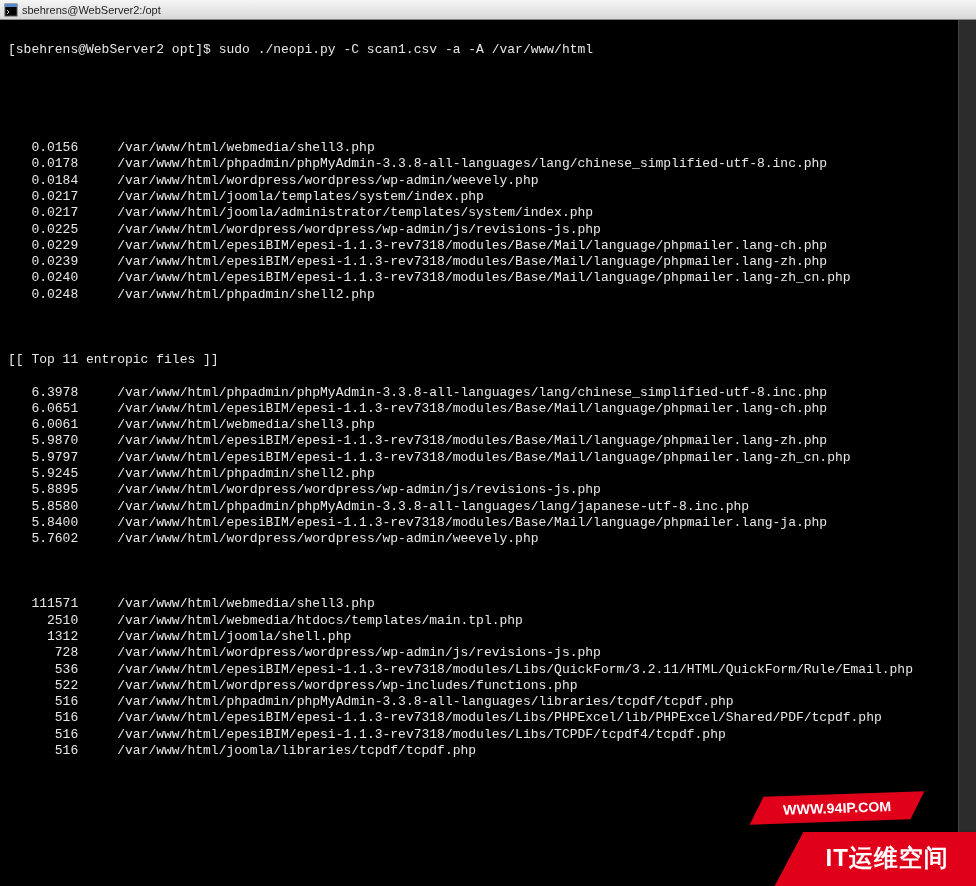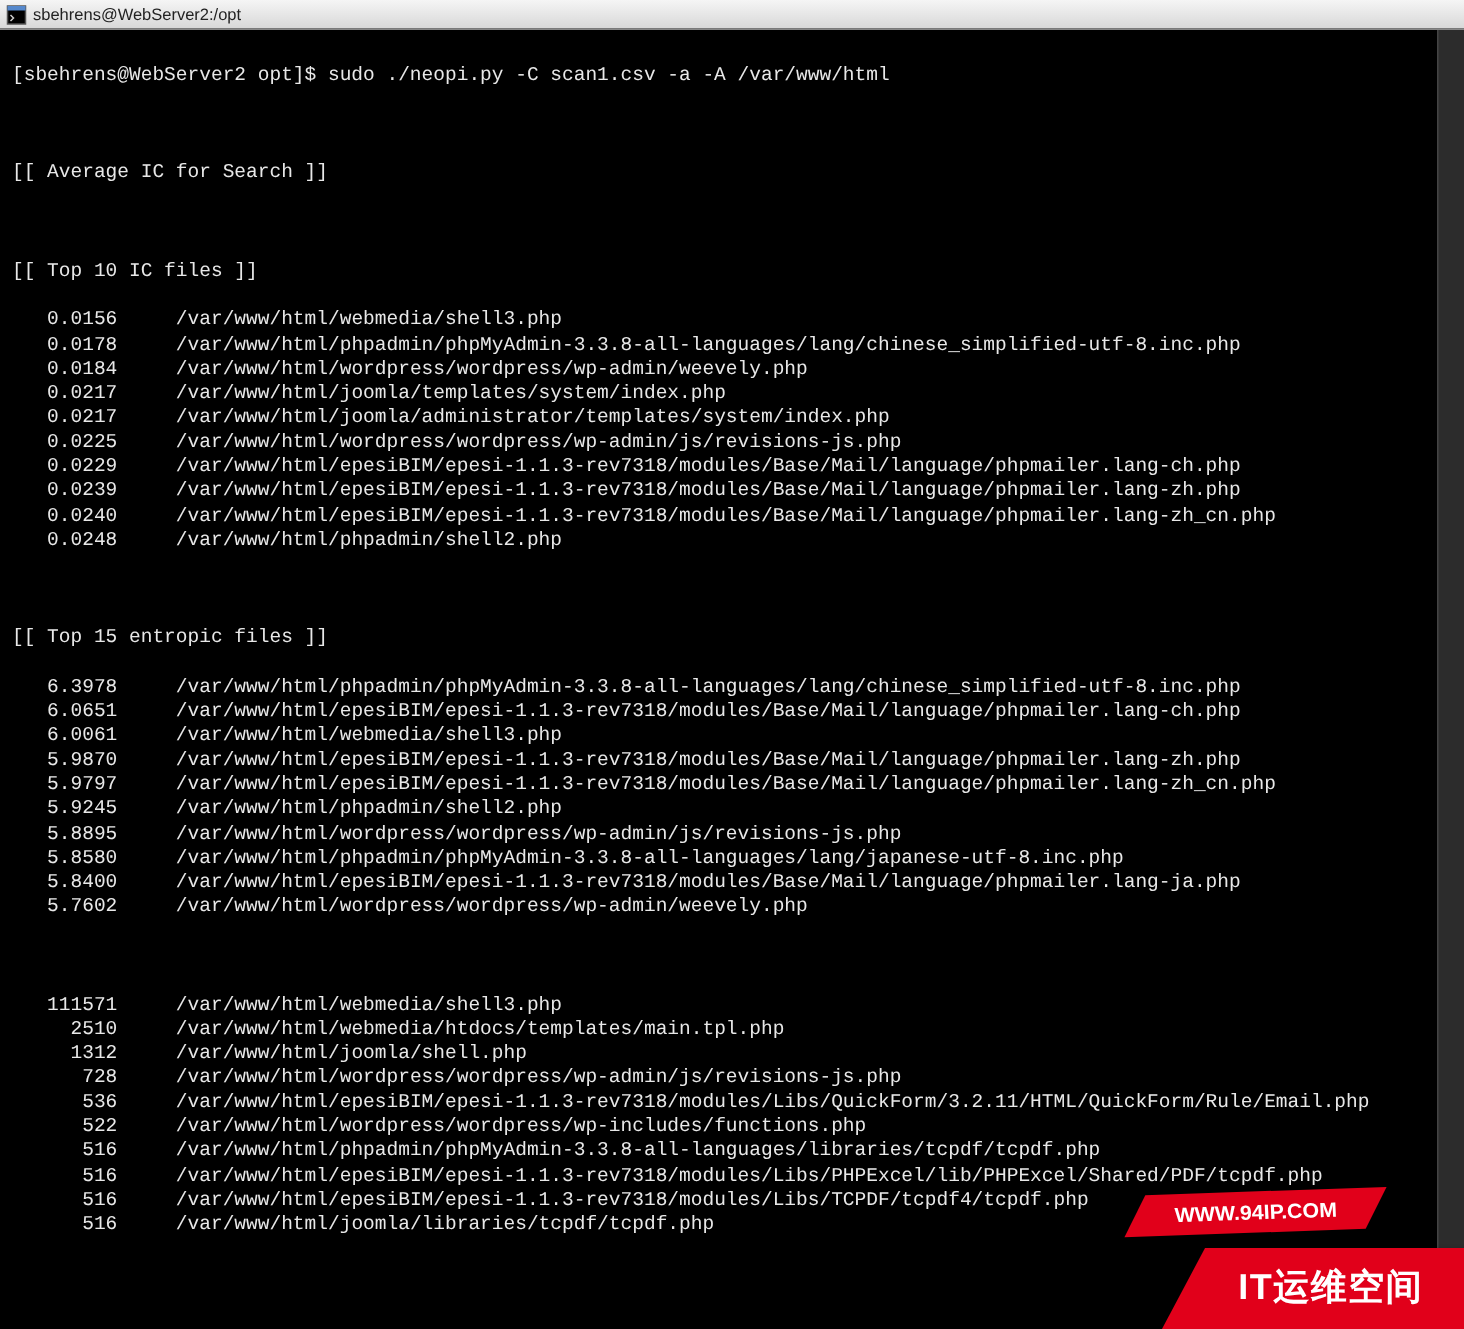--- a/index.html
+++ b/index.html
@@ -84,26 +84,24 @@
       <rect x="1" y="1" width="12" height="3" fill="#5588cc"></rect>
       <path d="M3 7 L5 9 L3 11" stroke="#ccc" fill="none" stroke-width="1"></path>
     </svg>
   </span>
   <span>sbehrens@WebServer2:/opt</span>
 </div>
 
 <div class="terminal">
 <span class="row"><span class="prompt">[sbehrens@WebServer2 opt]$ </span><span>sudo ./neopi.py -C scan1.csv -a -A /var/www/html</span></span>
 <span class="row"> </span>
-<span class="row">[[ Average IC for Search ]]</span>
 <span class="row"> </span>
-<span class="row">[[ Top 10 IC files ]]</span>
 <div id="sec-ic"><span class="row"><span>   0.0156</span>     <span>/var/www/html/webmedia/shell3.php</span></span><span class="row"><span>   0.0178</span>     <span>/var/www/html/phpadmin/phpMyAdmin-3.3.8-all-languages/lang/chinese_simplified-utf-8.inc.php</span></span><span class="row"><span>   0.0184</span>     <span>/var/www/html/wordpress/wordpress/wp-admin/weevely.php</span></span><span class="row"><span>   0.0217</span>     <span>/var/www/html/joomla/templates/system/index.php</span></span><span class="row"><span>   0.0217</span>     <span>/var/www/html/joomla/administrator/templates/system/index.php</span></span><span class="row"><span>   0.0225</span>     <span>/var/www/html/wordpress/wordpress/wp-admin/js/revisions-js.php</span></span><span class="row"><span>   0.0229</span>     <span>/var/www/html/epesiBIM/epesi-1.1.3-rev7318/modules/Base/Mail/language/phpmailer.lang-ch.php</span></span><span class="row"><span>   0.0239</span>     <span>/var/www/html/epesiBIM/epesi-1.1.3-rev7318/modules/Base/Mail/language/phpmailer.lang-zh.php</span></span><span class="row"><span>   0.0240</span>     <span>/var/www/html/epesiBIM/epesi-1.1.3-rev7318/modules/Base/Mail/language/phpmailer.lang-zh_cn.php</span></span><span class="row"><span>   0.0248</span>     <span>/var/www/html/phpadmin/shell2.php</span></span></div>
 <span class="row"> </span>
-<span class="row">[[ Top 15 entropic files ]]</span>
+<span class="row">[[ Top 11 entropic files ]]</span>
 <div id="sec-entropic"><span class="row"><span>   6.3978</span>     <span>/var/www/html/phpadmin/phpMyAdmin-3.3.8-all-languages/lang/chinese_simplified-utf-8.inc.php</span></span><span class="row"><span>   6.0651</span>     <span>/var/www/html/epesiBIM/epesi-1.1.3-rev7318/modules/Base/Mail/language/phpmailer.lang-ch.php</span></span><span class="row"><span>   6.0061</span>     <span>/var/www/html/webmedia/shell3.php</span></span><span class="row"><span>   5.9870</span>     <span>/var/www/html/epesiBIM/epesi-1.1.3-rev7318/modules/Base/Mail/language/phpmailer.lang-zh.php</span></span><span class="row"><span>   5.9797</span>     <span>/var/www/html/epesiBIM/epesi-1.1.3-rev7318/modules/Base/Mail/language/phpmailer.lang-zh_cn.php</span></span><span class="row"><span>   5.9245</span>     <span>/var/www/html/phpadmin/shell2.php</span></span><span class="row"><span>   5.8895</span>     <span>/var/www/html/wordpress/wordpress/wp-admin/js/revisions-js.php</span></span><span class="row"><span>   5.8580</span>     <span>/var/www/html/phpadmin/phpMyAdmin-3.3.8-all-languages/lang/japanese-utf-8.inc.php</span></span><span class="row"><span>   5.8400</span>     <span>/var/www/html/epesiBIM/epesi-1.1.3-rev7318/modules/Base/Mail/language/phpmailer.lang-ja.php</span></span><span class="row"><span>   5.7602</span>     <span>/var/www/html/wordpress/wordpress/wp-admin/weevely.php</span></span></div>
 <span class="row"> </span>
 <div id="sec-longest"><span class="row"><span>   111571</span>     <span>/var/www/html/webmedia/shell3.php</span></span><span class="row"><span>     2510</span>     <span>/var/www/html/webmedia/htdocs/templates/main.tpl.php</span></span><span class="row"><span>     1312</span>     <span>/var/www/html/joomla/shell.php</span></span><span class="row"><span>      728</span>     <span>/var/www/html/wordpress/wordpress/wp-admin/js/revisions-js.php</span></span><span class="row"><span>      536</span>     <span>/var/www/html/epesiBIM/epesi-1.1.3-rev7318/modules/Libs/QuickForm/3.2.11/HTML/QuickForm/Rule/Email.php</span></span><span class="row"><span>      522</span>     <span>/var/www/html/wordpress/wordpress/wp-includes/functions.php</span></span><span class="row"><span>      516</span>     <span>/var/www/html/phpadmin/phpMyAdmin-3.3.8-all-languages/libraries/tcpdf/tcpdf.php</span></span><span class="row"><span>      516</span>     <span>/var/www/html/epesiBIM/epesi-1.1.3-rev7318/modules/Libs/PHPExcel/lib/PHPExcel/Shared/PDF/tcpdf.php</span></span><span class="row"><span>      516</span>     <span>/var/www/html/epesiBIM/epesi-1.1.3-rev7318/modules/Libs/TCPDF/tcpdf4/tcpdf.php</span></span><span class="row"><span>      516</span>     <span>/var/www/html/joomla/libraries/tcpdf/tcpdf.php</span></span></div>
 
 
 
 
 </div>
 
 <div class="scrollbar"></div>

